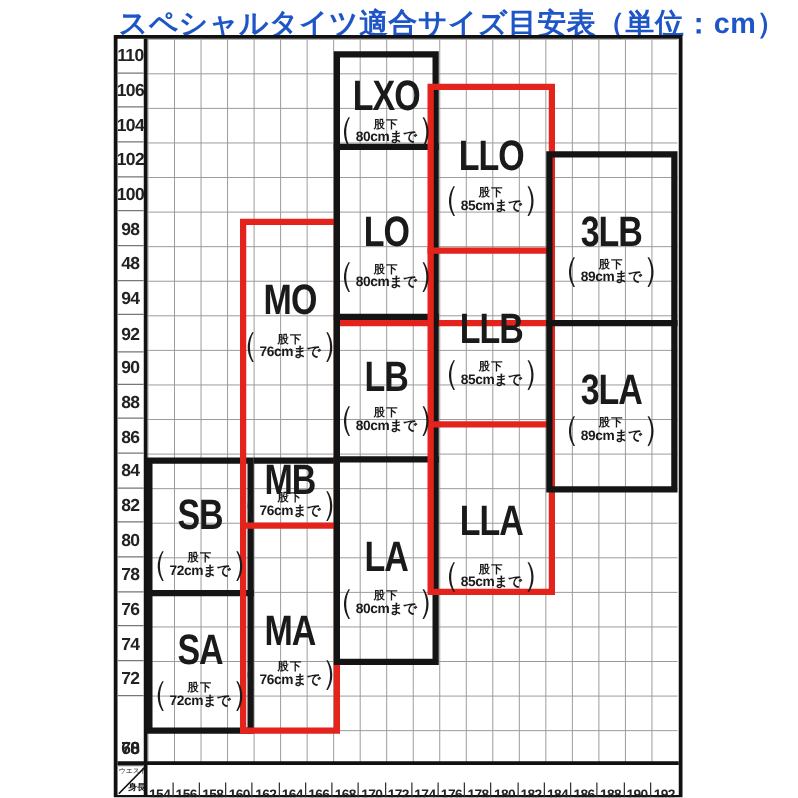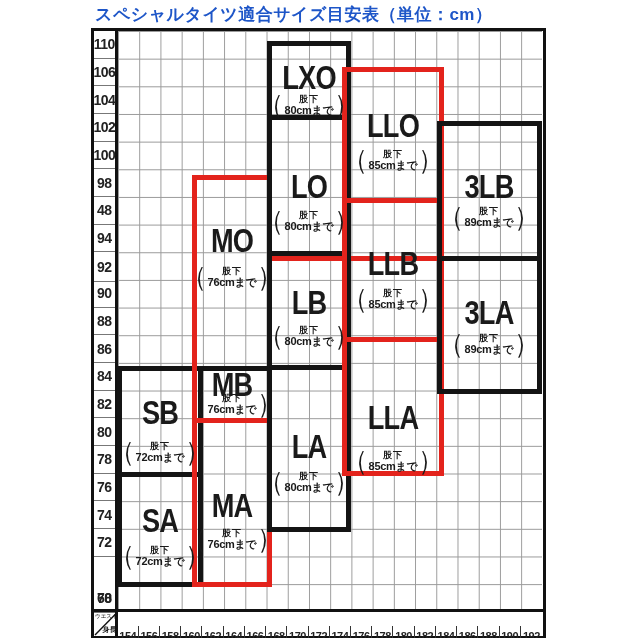--- a/index.html
+++ b/index.html
@@ -1,18 +1,18 @@
 <!DOCTYPE html>
 <html><head>
 <meta charset="utf-8">
 <style>
   html,body{margin:0;padding:0;background:#fff;}
   #stage{position:relative;width:638px;height:638px;background:#fff;overflow:hidden;
          font-family:"Liberation Sans","DejaVu Sans",sans-serif;}
-  .title{position:absolute;left:95px;top:3px;font-size:17px;font-weight:bold;letter-spacing:0.5px;}
+  .title{position:absolute;left:95px;top:3px;font-size:23px;font-weight:bold;letter-spacing:0.5px;}
   .frame{position:absolute;left:91px;top:28px;width:449px;height:605px;border:3px solid #111;}
   .gridarea{position:absolute;left:117.6px;top:31px;width:424.4px;height:581px;
     background-image:linear-gradient(to right,#9a9a9a 1px,transparent 1px),
                      linear-gradient(to bottom,#9a9a9a 1px,transparent 1px);
     background-size:21.22px 27.666px;}
   .vheavy{position:absolute;left:114.6px;top:31px;width:3px;height:605px;background:#111;}
   .hheavy{position:absolute;left:94px;top:609px;width:449px;height:3px;background:#111;}
   .ytick{position:absolute;left:94px;width:20.6px;display:flex;align-items:center;justify-content:center;
          font-size:14px;font-weight:bold;letter-spacing:-0.5px;color:#222;border-bottom:1px solid #777;box-sizing:border-box;}
   .xtick{position:absolute;top:626px;height:20px;display:flex;align-items:center;justify-content:center;

